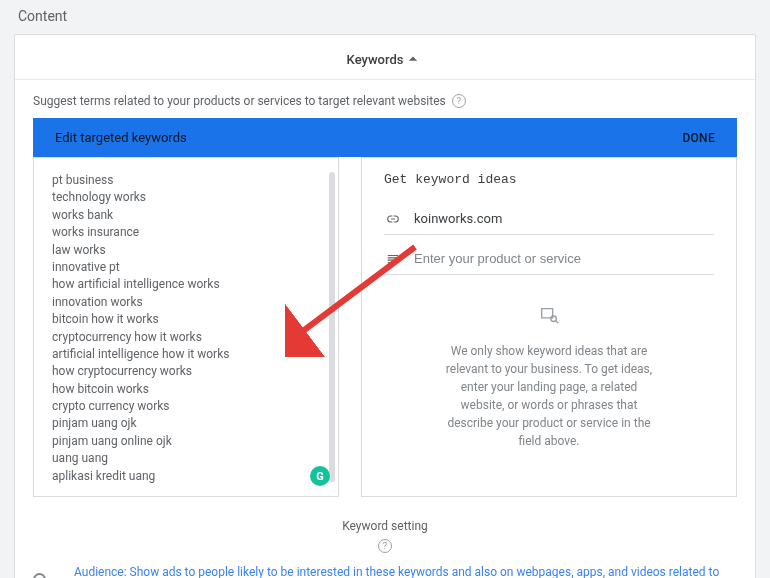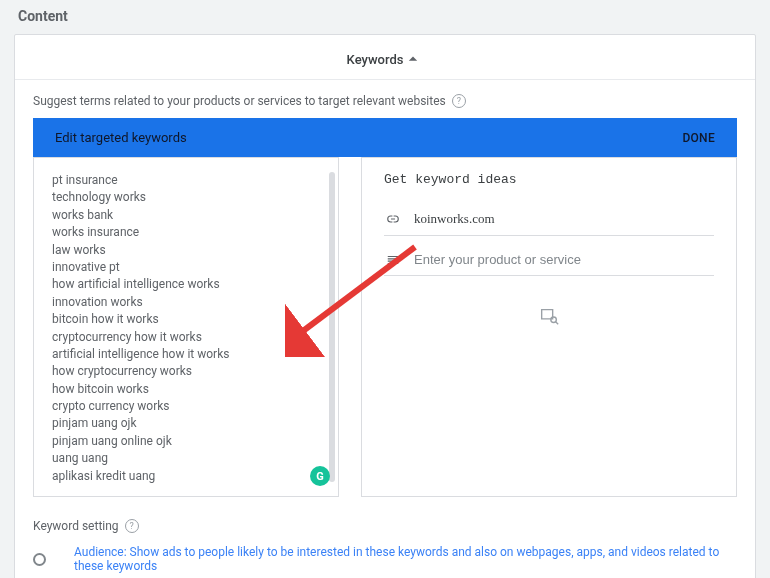--- a/index.html
+++ b/index.html
@@ -10,21 +10,21 @@
     font-size: 13px;
     width: 770px;
     height: 578px;
     overflow: hidden;
     padding: 8px 14px 0 14px;
   }
   .page-title {
     font-size: 14px;
     color: #5f6368;
     margin: 0 0 10px 4px;
-    font-weight: 700;
+    font-weight: 400;
   }
   .card {
     background: #fff;
     border: 1px solid #dadce0;
     border-radius: 2px;
   }
   .card-header {
     display: flex;
     align-items: center;
     justify-content: center;
@@ -96,35 +96,35 @@
   .ideasbox h3 {
     font-size: 13px; font-weight: 400; color: #3c4043; margin-bottom: 18px; font-family: Liberation Mono, monospace;
   }
   .inputrow {
     display: flex; align-items: center; gap: 12px;
     border-bottom: 1px solid #dadce0;
     padding: 6px 0 8px 0;
     margin-bottom: 10px;
   }
   .inputrow .ico { width: 18px; height: 14px; fill: #5f6368; flex-shrink:0; }
-  .inputrow .val { font-size: 13px; color: #3c4043; font-family: Liberation Serif, serif; }
+  .inputrow .val { font-size: 13px; color: #3c4043; }
   .inputrow input {
     border: none; outline: none; font-size: 13px; width: 100%;
     color: #3c4043;
   }
   .inputrow input::placeholder { color: #80868b; }
   .ideas-empty {
     text-align: center; color: #80868b; font-size: 12px;
     max-width: 210px; margin: 30px auto 0; line-height: 1.5;
   }
   .ideas-empty svg { margin-bottom: 10px; fill: #9aa0a6; }
   .settings { padding: 4px 18px 0 18px; }
   .settings-title {
     font-size: 12px; color: #5f6368; display: flex; align-items: center;
-    gap: 6px; margin-bottom: 12px;
+    gap: 6px; margin-bottom: 12px; flex-direction: column;
   }
   .radio-row {
     display: flex; align-items: center; gap: 28px;
     font-size: 12px; color: #3b82f6; margin-bottom: 10px;
     padding-left: 0;
   }
   .radio {
     width: 16px; height: 16px; border: 2px solid #5f6368;
     border-radius: 50%; flex-shrink: 0;
   }
@@ -156,21 +156,21 @@
   </div>
 
   <div class="bluebar">
     <span>Edit targeted keywords</span>
     <span class="done">DONE</span>
   </div>
 
   <div class="editarea" style="position:relative; margin-top:0;">
     <div class="kwbox">
       <div class="kwlist" id="kwlist">
-          <div>pt insurance</div>
+          <div>pt business</div>
           <div>technology works</div>
           <div>works bank</div>
           <div>works insurance</div>
           <div>law works</div>
           <div>innovative pt</div>
           <div>how artificial intelligence works</div>
           <div>innovation works</div>
           <div>bitcoin how it works</div>
           <div>cryptocurrency how it works</div>
           <div>artificial intelligence how it works</div>
@@ -202,20 +202,21 @@
         </svg>
         <input type="text" placeholder="Enter your product or service" style="">
       </div>
 
       <div class="ideas-empty">
         <svg width="24" height="22" viewBox="0 0 24 24">
           <path d="M4 4h12v10H4z" fill="none" stroke="#9aa0a6" stroke-width="1.5"></path>
           <circle cx="17" cy="15" r="3" fill="none" stroke="#9aa0a6" stroke-width="1.5"></circle>
           <line x1="19" y1="17" x2="22" y2="20" stroke="#9aa0a6" stroke-width="1.5"></line>
         </svg>
+        <div>We only show keyword ideas that are relevant to your business. To get ideas, enter your landing page, a related website, or words or phrases that describe your product or service in the field above.</div>
       </div>
     </div>
 
     <svg class="arrow" width="140" height="120" viewBox="0 0 140 120">
       <defs>
         <marker id="ah" markerWidth="12" markerHeight="12" refX="2" refY="6" orient="auto">
           <path d="M0 0 L12 6 L0 12 z" fill="#e53935"></path>
         </marker>
       </defs>
       <line x1="130" y1="10" x2="10" y2="100" stroke="#e53935" stroke-width="6" marker-end="url(#ah)"></line>

